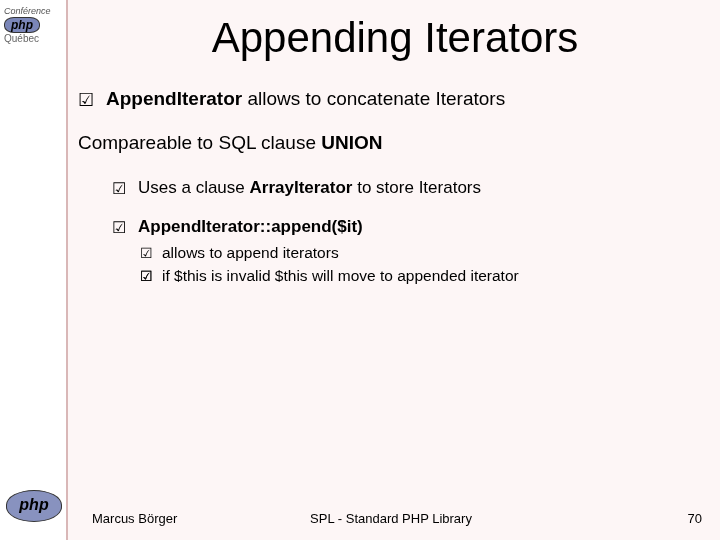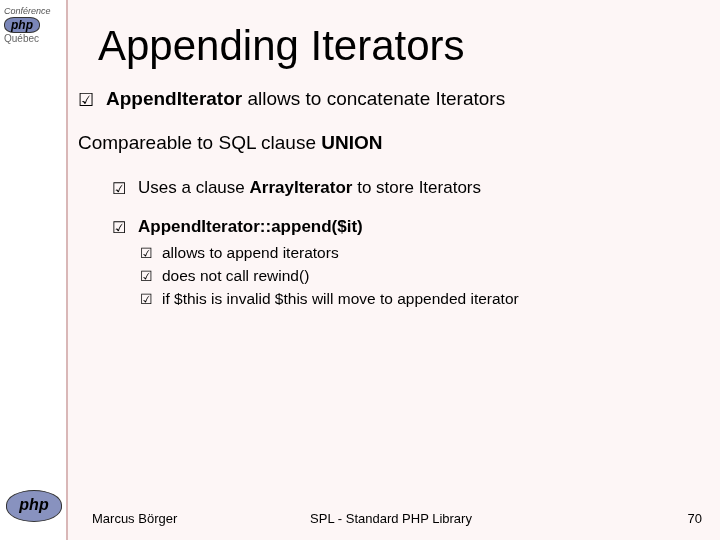--- a/index.html
+++ b/index.html
@@ -67,24 +67,24 @@
     font-size: 16px;
     text-align: center;
     line-height: 28px;
     font-family: "Arial Black", sans-serif;
   }
   h1.title {
     position: absolute;
     top: 14px;
     left: 90px;
     right: 20px;
-    margin: 8px;
+    margin: 0;
     font-weight: normal;
     font-size: 42px;
-    text-align: left;
+    text-align: center;
     color: #000;
     font-family: Verdana, sans-serif;
   }
   .content {
     position: absolute;
     left: 78px;
     top: 86px;
     right: 20px;
     font-size: 19px;
     line-height: 1.35;
@@ -173,21 +173,20 @@
         <span class="bold">AppendIterator::append($it)</span>
       </div>
 
       <div class="subsub">
         <div class="row">
           <span class="chk">☑</span>
           <span>allows to append iterators</span>
         </div>
         <div class="row">
           <span class="chk">☑</span>
-          <span>does not call rewind()</span>
         </div>
         <div class="row">
           <span class="chk">☑</span>
           <span>if $this is invalid $this will move to appended iterator</span>
         </div>
       </div>
 
     </div>
   </div>
 

